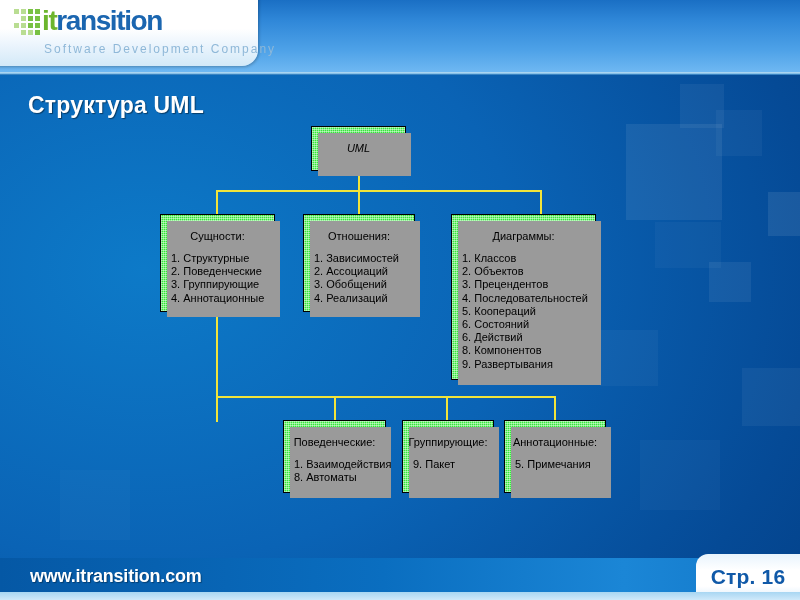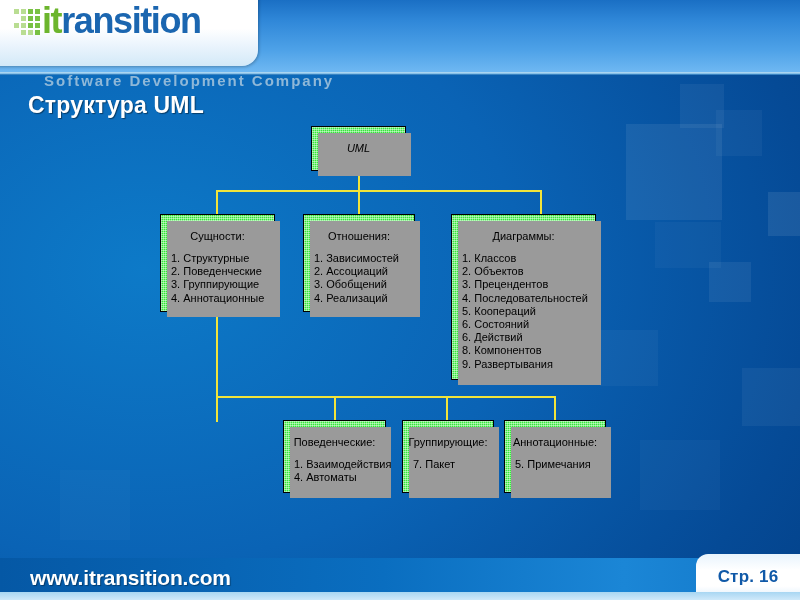--- a/index.html
+++ b/index.html
@@ -61,37 +61,36 @@
     grid-template-rows: repeat(4, 5px);
     gap: 2px;
   }
   #logo-grid i { display:block; width:5px; height:5px; background:#79c143; }
   #logo-grid i.pale { background:#b9dd92; }
   #logo-grid i.blank { background:transparent; }
 
   #logo-word {
     position: absolute;
     left: 28px; top: -5px;
-    font-size: 36px;
+    font-size: 28px;
     font-weight: bold;
     letter-spacing: -1.4px;
     line-height: 40px;
     white-space: nowrap;
   }
   #logo-word .g { color: #6cb52d; }
   #logo-word .b { color: #1b66b0; }
   #logo-tagline {
     position: absolute;
     left: 30px; top: 36px;
-    font-size: 15px;
-    font-weight: bold;
+    font-size: 12px;
+    font-weight: normal;
     letter-spacing: 2.0px;
     color: #8fb8d8;
     white-space: nowrap;
-    margin-top: 30px;
   }
 
   
   #slide-title {
     position: absolute;
     left: 28px; top: 92px;
     font-size: 23px;
     font-weight: bold;
     color: #ffffff;
     letter-spacing: 0.2px;
@@ -156,38 +155,38 @@
   }
   #footer-rule {
     position: absolute;
     left: 0; top: 592px;
     width: 800px; height: 8px;
     background: linear-gradient(to bottom, #a8d6f2 0%, #cfe9fa 100%);
   }
   #footer-url {
     position: absolute;
     left: 30px; top: 566px;
-    font-size: 21px;
+    font-size: 18px;
     font-weight: bold;
     color: #ffffff;
     letter-spacing: -0.2px;
     text-shadow: 1px 1px 1px rgba(0,0,0,0.35);
   }
   #page-badge {
     position: absolute;
     left: 696px; top: 554px;
     width: 104px; height: 46px;
     background: linear-gradient(to bottom, #e8f4fd 0%, #ffffff 35%, #ffffff 70%, #dcedfb 100%);
     border-top-left-radius: 12px;
     display: flex;
     align-items: center;
     justify-content: center;
   }
   #page-badge span {
-    font-size: 17px;
+    font-size: 21px;
     font-weight: bold;
     color: #1059a8;
     letter-spacing: 0.2px;
   }
 </style>
 </head>
 <body>
 
 <div id="slide">
 
@@ -288,29 +287,29 @@
         <li>9. Развертывания</li>
       </ol>
     </div>
 
 
     <div class="node" style="left:283px;top:420px;width:103px;height:73px;">
       <div class="shadow"></div>
       <div class="title">Поведенческие:</div>
       <ol>
         <li>1. Взаимодействия</li>
-        <li>4. Автоматы</li>
+        <li>8. Автоматы</li>
       </ol>
     </div>
 
     <div class="node" style="left:402px;top:420px;width:92px;height:73px;">
       <div class="shadow"></div>
       <div class="title">Группирующие:</div>
       <ol>
-        <li>7. Пакет</li>
+        <li>9. Пакет</li>
       </ol>
     </div>
 
     <div class="node" style="left:504px;top:420px;width:102px;height:73px;">
       <div class="shadow"></div>
       <div class="title">Аннотационные:</div>
       <ol>
         <li>5. Примечания</li>
       </ol>
     </div>

